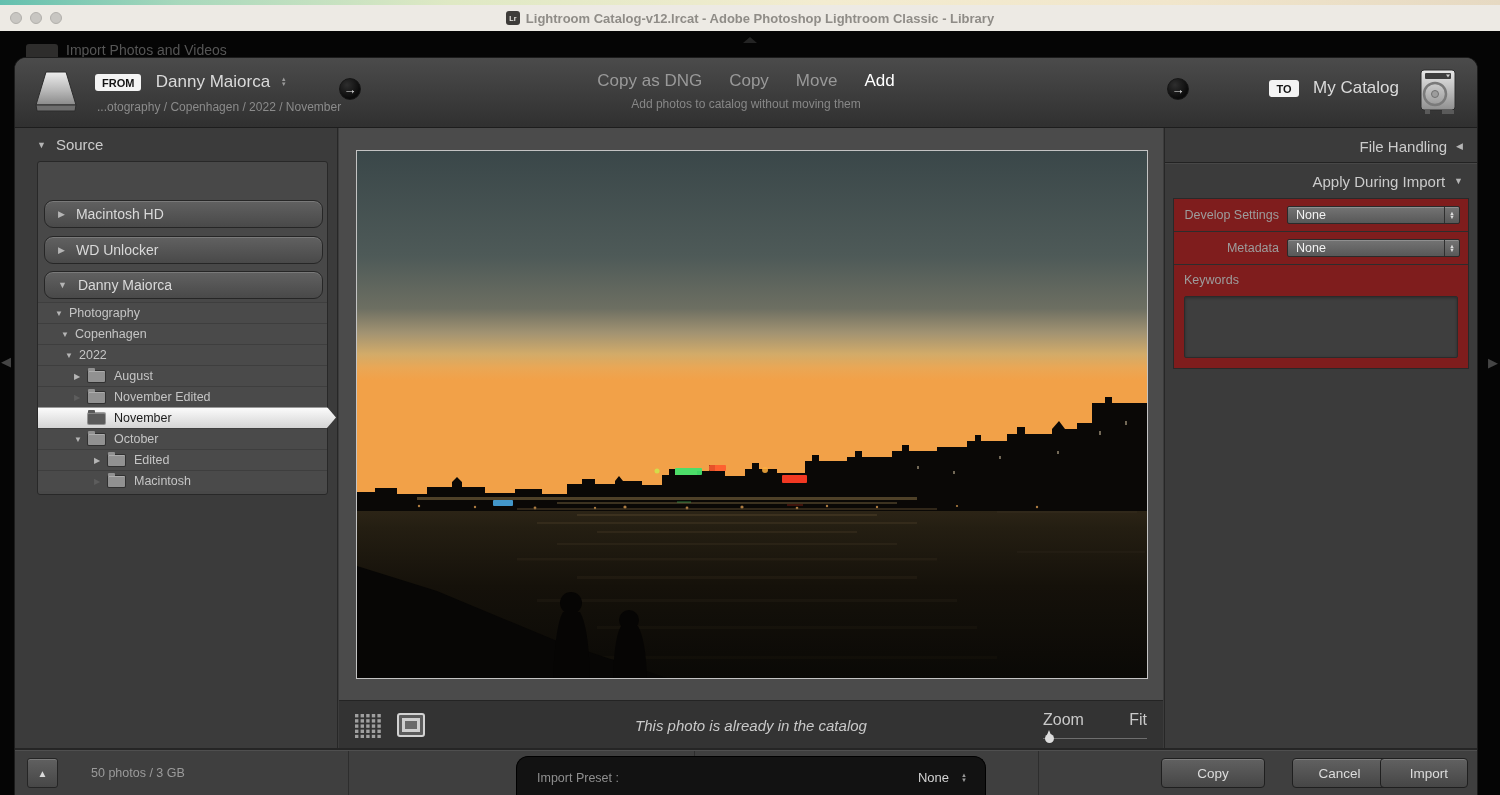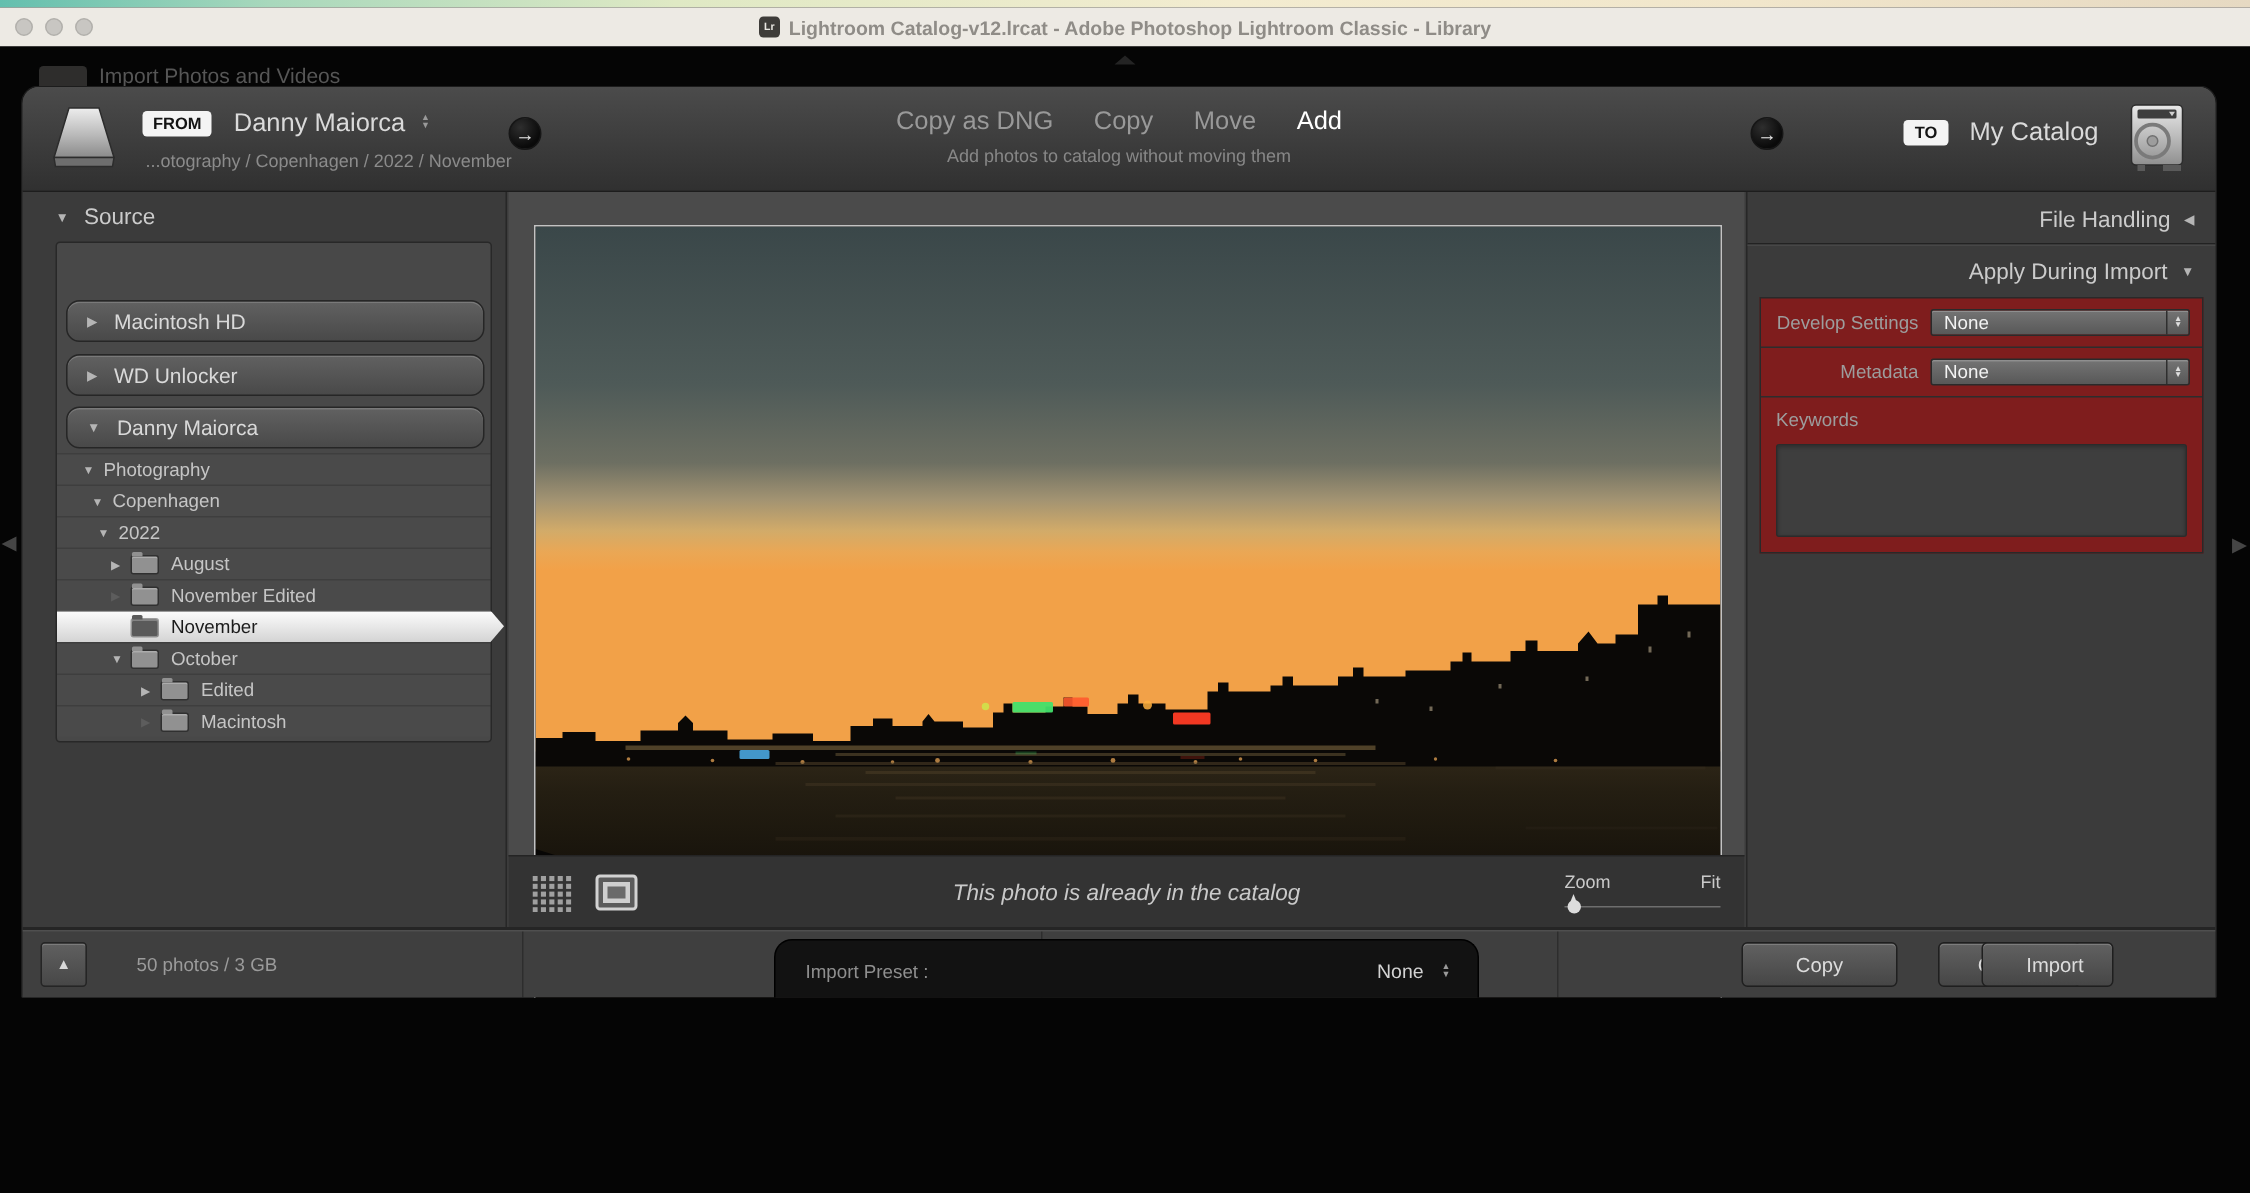--- a/index.html
+++ b/index.html
@@ -22,21 +22,21 @@
   .behind { position:absolute; left:0; top:31px; width:100%; height:764px; background:#050505; }
   .behind-title { position:absolute; left:66px; top:11px; color:#565656; font-size:14px; }
   .behind-icon { position:absolute; left:26px; top:13px; width:32px; height:15px; background:#2e2d2c; border-radius:3px 3px 0 0; }
   .top-reveal { position:absolute; left:743px; top:6px; width:0; height:0;
     border-left:7px solid transparent; border-right:7px solid transparent; border-bottom:6px solid #242424; }
   .edge-arrow { position:absolute; font-size:13px; color:#454545; }
   .edge-arrow.left { left:1px; top:354px; }
   .edge-arrow.right { right:2px; top:355px; }
 
   
-  .dialog { position:absolute; left:14px; top:57px; width:1464px; height:608px;
+  .dialog { position:absolute; left:14px; top:57px; width:1464px; height:738px;
     background:#3c3c3c; border-radius:12px 12px 0 0; border:1px solid #1c1c1c; border-bottom:none;
     box-shadow:inset 0 1px 0 rgba(255,255,255,.14); overflow:hidden; }
 
   
   .dlg-header { position:absolute; left:0; top:0; width:100%; height:70px;
     background:linear-gradient(#4b4b4b,#303030); border-bottom:1px solid #1d1d1d; }
   .src-drive-icon { position:absolute; left:16px; top:11px; }
   .hdr-left { position:absolute; left:80px; top:14px; }
   .badge { display:inline-block; background:#f4f4f4; color:#141414; font-size:11px; font-weight:700;
     padding:3px 7px 2px; border-radius:3px; vertical-align:middle; }
@@ -104,21 +104,21 @@
   .center-toolbar { position:absolute; left:0; right:0; bottom:0; height:50px; background:#333333;
     border-top:1px solid #242424; border-bottom:2px solid #fef9c3; }
   .grid-icon { position:absolute; left:16px; top:13px; }
   .loupe-icon { position:absolute; left:58px; top:12px; width:28px; height:24px;
     border:2px solid #d2d2d2; border-radius:3px; background:#5b5b5b; }
   .loupe-icon::before { content:""; position:absolute; inset:3px; background:#cfcfcf; }
   .loupe-icon::after { content:""; position:absolute; inset:6px; background:#6a6a6a; }
   .status-text { position:absolute; left:0; right:0; top:16px; text-align:center; color:#c9c9c9;
     font-size:15px; font-style:italic; }
   .zoom-ctl { position:absolute; right:16px; top:10px; width:104px; }
-  .zoom-labels { display:flex; justify-content:space-between; color:#c9c9c9; font-size:12px; }
+  .zoom-labels { display:flex; justify-content:space-between; color:#c9c9c9; font-size:16px; }
   .zoom-track { margin-top:9px; height:1px; background:#6e6e6e; position:relative; }
   .zoom-thumb { position:absolute; left:2px; top:-4px; width:9px; height:9px; background:#dcdcdc;
     border-radius:50%; }
   .zoom-thumb::before { content:""; position:absolute; left:2.1px; top:-4px; width:0; height:0;
     border-left:2.5px solid transparent; border-right:2.5px solid transparent; border-bottom:5px solid #dcdcdc; }
 
   
   .rp-header { display:flex; align-items:center; justify-content:flex-end; gap:9px;
     color:#cbcbcb; font-size:15px; padding-right:14px; height:26px; }
   .rp-header.fh { margin-top:5px; }
@@ -150,21 +150,21 @@
     border:1px solid #000; border-bottom:none; border-radius:12px 12px 0 0; }
   .preset-label { position:absolute; left:20px; top:14px; color:#8f8f8f; font-size:12.5px; }
   .preset-value { position:absolute; right:18px; top:13px; color:#d2d2d2; font-size:13px;
     display:flex; align-items:center; gap:6px; }
   .bb-btn { position:absolute; top:7px; height:30px; border-radius:4px;
     background:linear-gradient(#616161,#464646); border:1px solid #1f1f1f;
     box-shadow:inset 0 1px 0 rgba(255,255,255,.18); color:#dcdcdc; font-size:13.5px;
     display:flex; align-items:center; justify-content:center; }
   .bb-btn.done { left:1146px; width:104px; }
   .bb-btn.cancel { left:1258px; width:95px;margin-left:19px; }
-  .bb-btn.import { left:1306px; width:88px;padding-left:10px; }
+  .bb-btn.import { left:1365px; width:88px;padding-left:10px; }
 </style>
 </head>
 <body>
 
 <div class="screen">
 
   <div class="desktop-strip"></div>
 
   <div class="titlebar">
     <div class="traffic">

